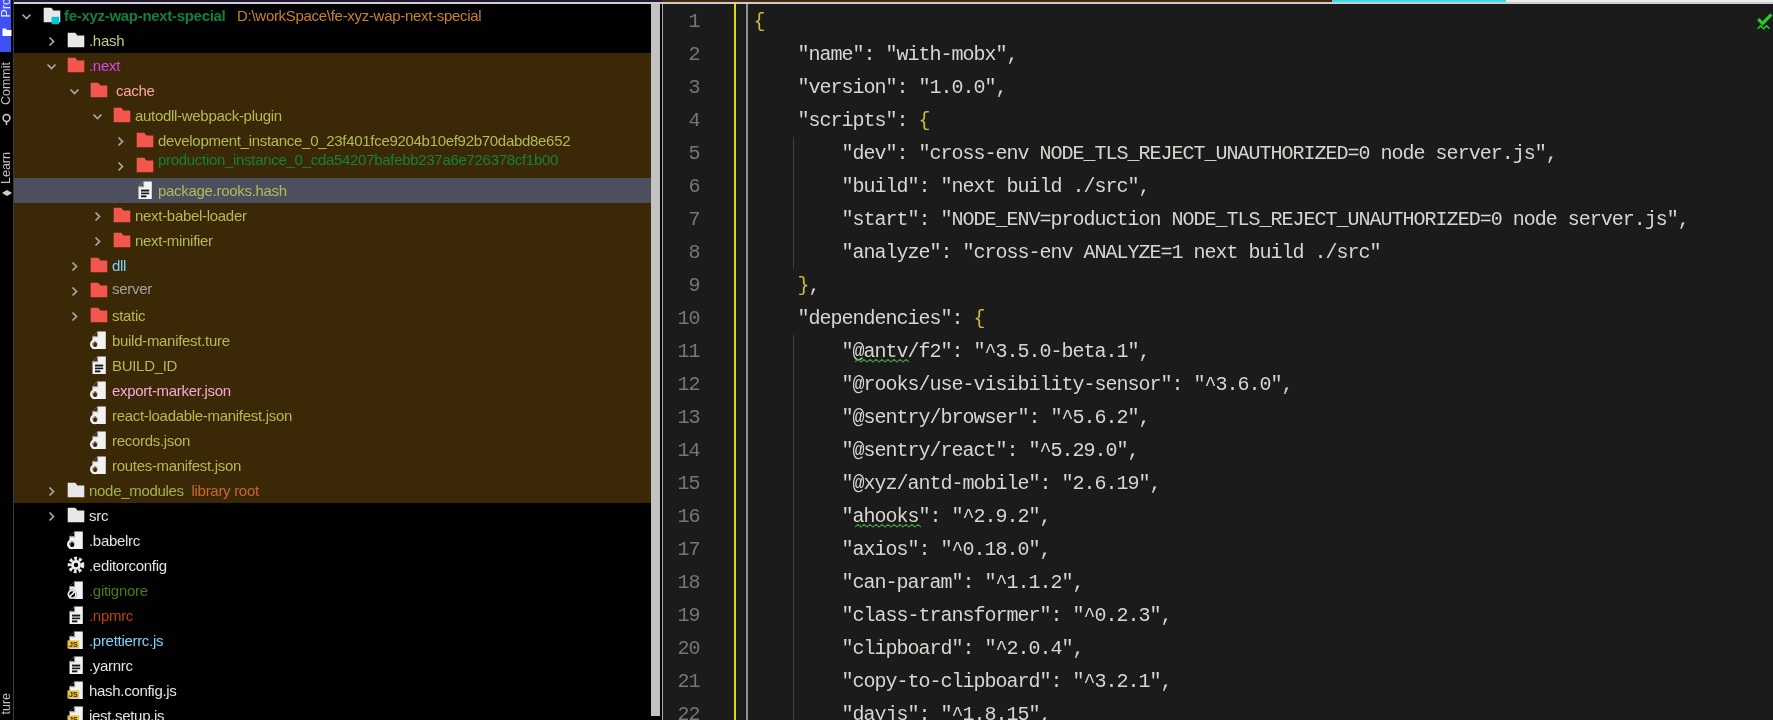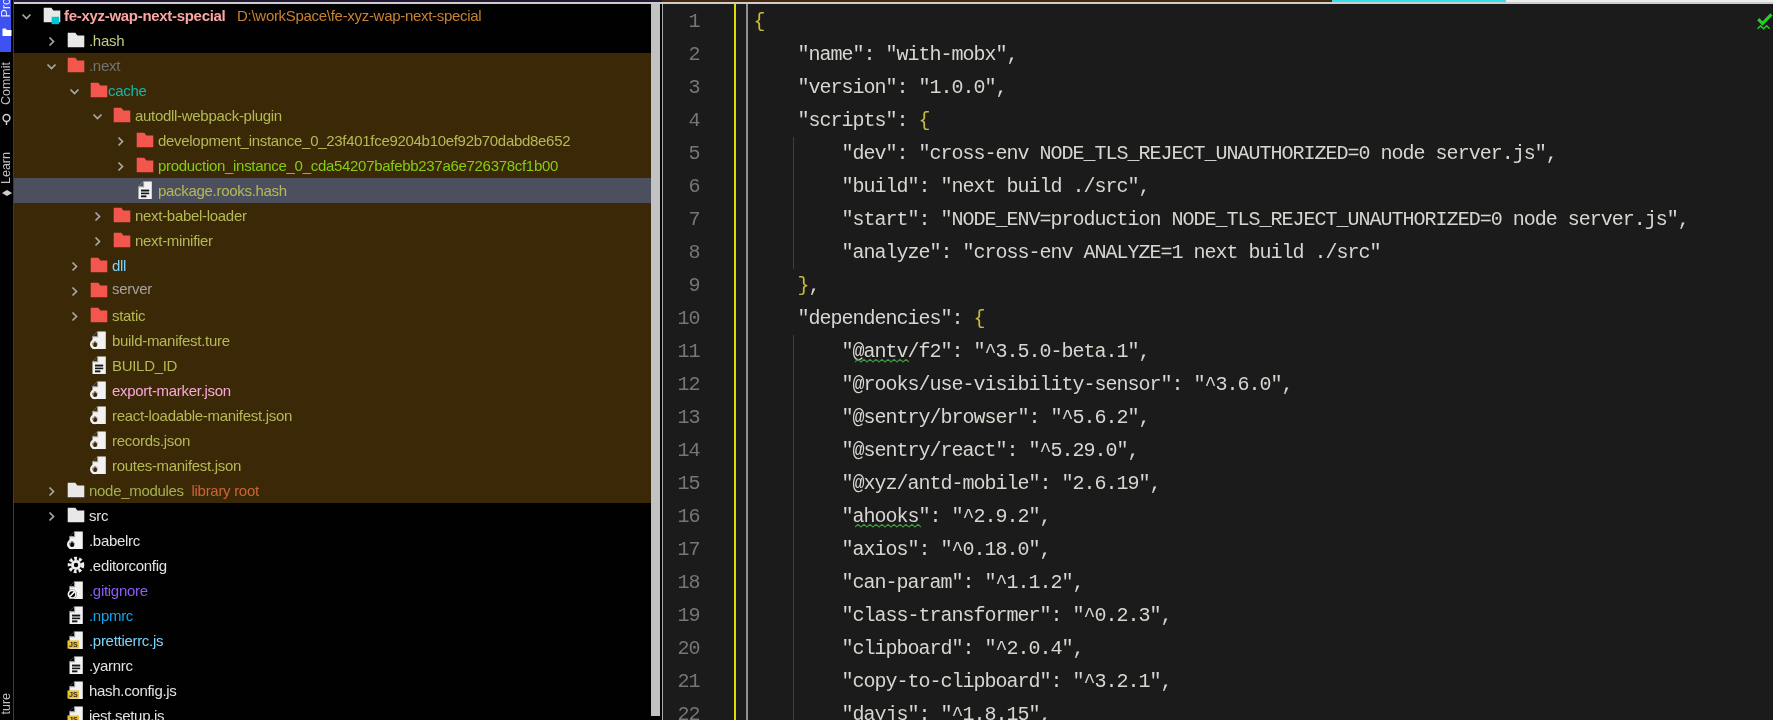--- a/index.html
+++ b/index.html
@@ -26,63 +26,63 @@
 
 <div style="position:absolute;left:13.5px;top:53px;width:637.5px;height:450px;background:#3b2807"></div>
 <div style="position:absolute;left:13.5px;top:178px;width:637.5px;height:25px;background:#4c505e"></div>
 <svg style="position:absolute;left:20px;top:9.5px" width="13" height="13" viewBox="0 0 13 13">
     <path d="M2.5,4.5 L6.5,8.5 L10.5,4.5" fill="none" stroke="#a9a9a9" stroke-width="1.7"></path>
   </svg>
 <svg style="position:absolute;left:43px;top:6.5px" width="18" height="18" viewBox="0 0 18 18">
     <path d="M0.7,0.7 H8.3 L10.4,3.4 H17.3 V15.3 H0.7 z" fill="#e8e8e8"></path>
     <rect x="8.6" y="9.8" width="7.4" height="7.4" fill="#00c6ce"></rect>
   </svg>
-<div style="position:absolute;left:64px;top:3px;height:25px;line-height:25px;letter-spacing:-0.3px;color:#e2e2e2;white-space:nowrap"><b style="color:#fca5a5">fe-xyz-wap-next-special</b><span style="color:#c9812f">&nbsp;&nbsp;&nbsp;D:\workSpace\fe-xyz-wap-next-special</span></div>
+<div style="position:absolute;left:64px;top:3px;height:25px;line-height:25px;letter-spacing:-0.3px;color:#e2e2e2;white-space:nowrap"><b style="color:#15803d">fe-xyz-wap-next-special</b><span style="color:#c9812f">&nbsp;&nbsp;&nbsp;D:\workSpace\fe-xyz-wap-next-special</span></div>
 <svg style="position:absolute;left:45px;top:34.5px" width="13" height="13" viewBox="0 0 13 13">
     <path d="M4.5,2.5 L8.5,6.5 L4.5,10.5" fill="none" stroke="#a9a9a9" stroke-width="1.7"></path>
   </svg>
 <svg style="position:absolute;left:67px;top:31.5px" width="18" height="16" viewBox="0 0 18 16">
     <path d="M0.7,0.7 H8.3 L10.4,3.4 H17.3 V15.3 H0.7 z" fill="#e8e8e8"></path>
   </svg>
 <div style="position:absolute;left:89px;top:28px;height:25px;line-height:25px;letter-spacing:-0.3px;color:#c6cb82;white-space:nowrap">.hash</div>
 <svg style="position:absolute;left:45px;top:59.5px" width="13" height="13" viewBox="0 0 13 13">
     <path d="M2.5,4.5 L6.5,8.5 L10.5,4.5" fill="none" stroke="#a9a9a9" stroke-width="1.7"></path>
   </svg>
 <svg style="position:absolute;left:67px;top:56.5px" width="18" height="16" viewBox="0 0 18 16">
     <path d="M0.7,0.7 H8.3 L10.4,3.4 H17.3 V15.3 H0.7 z" fill="#f2564d"></path>
   </svg>
-<div style="position:absolute;left:89px;top:53px;height:25px;line-height:25px;letter-spacing:-0.3px;color:#737373;white-space:nowrap">.next</div>
+<div style="position:absolute;left:89px;top:53px;height:25px;line-height:25px;letter-spacing:-0.3px;color:#d946ef;white-space:nowrap">.next</div>
 <svg style="position:absolute;left:68px;top:84.5px" width="13" height="13" viewBox="0 0 13 13">
     <path d="M2.5,4.5 L6.5,8.5 L10.5,4.5" fill="none" stroke="#a9a9a9" stroke-width="1.7"></path>
   </svg>
 <svg style="position:absolute;left:90px;top:81.5px" width="18" height="16" viewBox="0 0 18 16">
     <path d="M0.7,0.7 H8.3 L10.4,3.4 H17.3 V15.3 H0.7 z" fill="#f2564d"></path>
   </svg>
-<div style="position:absolute;left:108px;top:78px;height:25px;line-height:25px;letter-spacing:-0.3px;color:#14b8a6;white-space:nowrap">cache</div>
+<div style="position:absolute;left:116px;top:78px;height:25px;line-height:25px;letter-spacing:-0.3px;color:#fca5a5;white-space:nowrap">cache</div>
 <svg style="position:absolute;left:91px;top:109.5px" width="13" height="13" viewBox="0 0 13 13">
     <path d="M2.5,4.5 L6.5,8.5 L10.5,4.5" fill="none" stroke="#a9a9a9" stroke-width="1.7"></path>
   </svg>
 <svg style="position:absolute;left:113px;top:106.5px" width="18" height="16" viewBox="0 0 18 16">
     <path d="M0.7,0.7 H8.3 L10.4,3.4 H17.3 V15.3 H0.7 z" fill="#f2564d"></path>
   </svg>
 <div style="position:absolute;left:135px;top:103px;height:25px;line-height:25px;letter-spacing:-0.3px;color:#b5ba55;white-space:nowrap">autodll-webpack-plugin</div>
 <svg style="position:absolute;left:114px;top:134.5px" width="13" height="13" viewBox="0 0 13 13">
     <path d="M4.5,2.5 L8.5,6.5 L4.5,10.5" fill="none" stroke="#a9a9a9" stroke-width="1.7"></path>
   </svg>
 <svg style="position:absolute;left:136px;top:131.5px" width="18" height="16" viewBox="0 0 18 16">
     <path d="M0.7,0.7 H8.3 L10.4,3.4 H17.3 V15.3 H0.7 z" fill="#f2564d"></path>
   </svg>
 <div style="position:absolute;left:158px;top:128px;height:25px;line-height:25px;letter-spacing:-0.3px;color:#b5ba55;white-space:nowrap">development_instance_0_23f401fce9204b10ef92b70dabd8e652</div>
 <svg style="position:absolute;left:114px;top:159.5px" width="13" height="13" viewBox="0 0 13 13">
     <path d="M4.5,2.5 L8.5,6.5 L4.5,10.5" fill="none" stroke="#a9a9a9" stroke-width="1.7"></path>
   </svg>
 <svg style="position:absolute;left:136px;top:156.5px" width="18" height="16" viewBox="0 0 18 16">
     <path d="M0.7,0.7 H8.3 L10.4,3.4 H17.3 V15.3 H0.7 z" fill="#f2564d"></path>
   </svg>
-<div style="position:absolute;left:158px;top:153px;height:25px;line-height:25px;letter-spacing:-0.3px;color:#84cc16;white-space:nowrap">production_instance_0_cda54207bafebb237a6e726378cf1b00</div>
+<div style="position:absolute;left:158px;top:147px;height:25px;line-height:25px;letter-spacing:-0.3px;color:#15803d;white-space:nowrap">production_instance_0_cda54207bafebb237a6e726378cf1b00</div>
 <svg style="position:absolute;left:136px;top:181px" width="17" height="19" viewBox="0 0 17 19">
     <path d="M7.6,0.5 H15.8 V18 H2.5 V5.6 z" fill="#f2f2f2"></path>
     <path d="M7.6,0.5 L7.6,5.6 L2.5,5.6 z" fill="#4c505e"></path>
     <path d="M7.6,0.5 L7.6,5.6 L2.5,5.6" fill="none" stroke="#9a9a9a" stroke-width="1.1"></path>
     <rect x="5.0" y="8.6" width="8.2" height="1.9" fill="#151515"></rect>
     <rect x="5.0" y="11.6" width="8.2" height="1.6" fill="#151515"></rect>
     <rect x="5.0" y="14.4" width="5.4" height="1.9" fill="#151515"></rect>
   </svg>
 <div style="position:absolute;left:158px;top:178px;height:25px;line-height:25px;letter-spacing:-0.3px;color:#b5ba55;white-space:nowrap">package.rooks.hash</div>
 <svg style="position:absolute;left:91px;top:209.5px" width="13" height="13" viewBox="0 0 13 13">
@@ -204,30 +204,30 @@
   </svg>
 <div style="position:absolute;left:89px;top:553px;height:25px;line-height:25px;letter-spacing:-0.3px;color:#e2e2e2;white-space:nowrap">.editorconfig</div>
 <svg style="position:absolute;left:67px;top:581px" width="17" height="19" viewBox="0 0 17 19">
     <path d="M7.6,0.5 H15.8 V18 H2.5 V5.6 z" fill="#f2f2f2"></path>
     <path d="M7.6,0.5 L7.6,5.6 L2.5,5.6 z" fill="#010101"></path>
     <path d="M7.6,0.5 L7.6,5.6 L2.5,5.6" fill="none" stroke="#9a9a9a" stroke-width="1.1"></path>
     <circle cx="5.2" cy="13.2" r="4.7" fill="#010101"></circle>
     <circle cx="5.2" cy="13.2" r="3.8" fill="none" stroke="#f2f2f2" stroke-width="1.7"></circle>
     <path d="M2.4,16.0 L8.0,10.4" stroke="#f2f2f2" stroke-width="1.7"></path>
   </svg>
-<div style="position:absolute;left:89px;top:578px;height:25px;line-height:25px;letter-spacing:-0.3px;color:#8b5cf6;white-space:nowrap">.gitignore</div>
+<div style="position:absolute;left:89px;top:578px;height:25px;line-height:25px;letter-spacing:-0.3px;color:#4d7c0f;white-space:nowrap">.gitignore</div>
 <svg style="position:absolute;left:67px;top:606px" width="17" height="19" viewBox="0 0 17 19">
     <path d="M7.6,0.5 H15.8 V18 H2.5 V5.6 z" fill="#f2f2f2"></path>
     <path d="M7.6,0.5 L7.6,5.6 L2.5,5.6 z" fill="#010101"></path>
     <path d="M7.6,0.5 L7.6,5.6 L2.5,5.6" fill="none" stroke="#9a9a9a" stroke-width="1.1"></path>
     <rect x="5.0" y="8.6" width="8.2" height="1.9" fill="#151515"></rect>
     <rect x="5.0" y="11.6" width="8.2" height="1.6" fill="#151515"></rect>
     <rect x="5.0" y="14.4" width="5.4" height="1.9" fill="#151515"></rect>
   </svg>
-<div style="position:absolute;left:89px;top:603px;height:25px;line-height:25px;letter-spacing:-0.3px;color:#0ea5e9;white-space:nowrap">.npmrc</div>
+<div style="position:absolute;left:89px;top:603px;height:25px;line-height:25px;letter-spacing:-0.3px;color:#c2410c;white-space:nowrap">.npmrc</div>
 <svg style="position:absolute;left:67px;top:631px" width="17" height="19" viewBox="0 0 17 19">
     <path d="M7.6,0.5 H15.8 V18 H2.5 V5.6 z" fill="#f2f2f2"></path>
     <path d="M7.6,0.5 L7.6,5.6 L2.5,5.6 z" fill="#010101"></path>
     <path d="M7.6,0.5 L7.6,5.6 L2.5,5.6" fill="none" stroke="#9a9a9a" stroke-width="1.1"></path>
     <rect x="0.5" y="9.4" width="11.6" height="8.2" fill="#edc239"></rect>
     <text x="6.3" y="16.2" font-family="Liberation Sans" font-size="7" font-weight="bold" fill="#2b2b2b" text-anchor="middle">JS</text>
   </svg>
 <div style="position:absolute;left:89px;top:628px;height:25px;line-height:25px;letter-spacing:-0.3px;color:#7dd3fc;white-space:nowrap">.prettierrc.js</div>
 <svg style="position:absolute;left:67px;top:656px" width="17" height="19" viewBox="0 0 17 19">
     <path d="M7.6,0.5 H15.8 V18 H2.5 V5.6 z" fill="#f2f2f2"></path>

